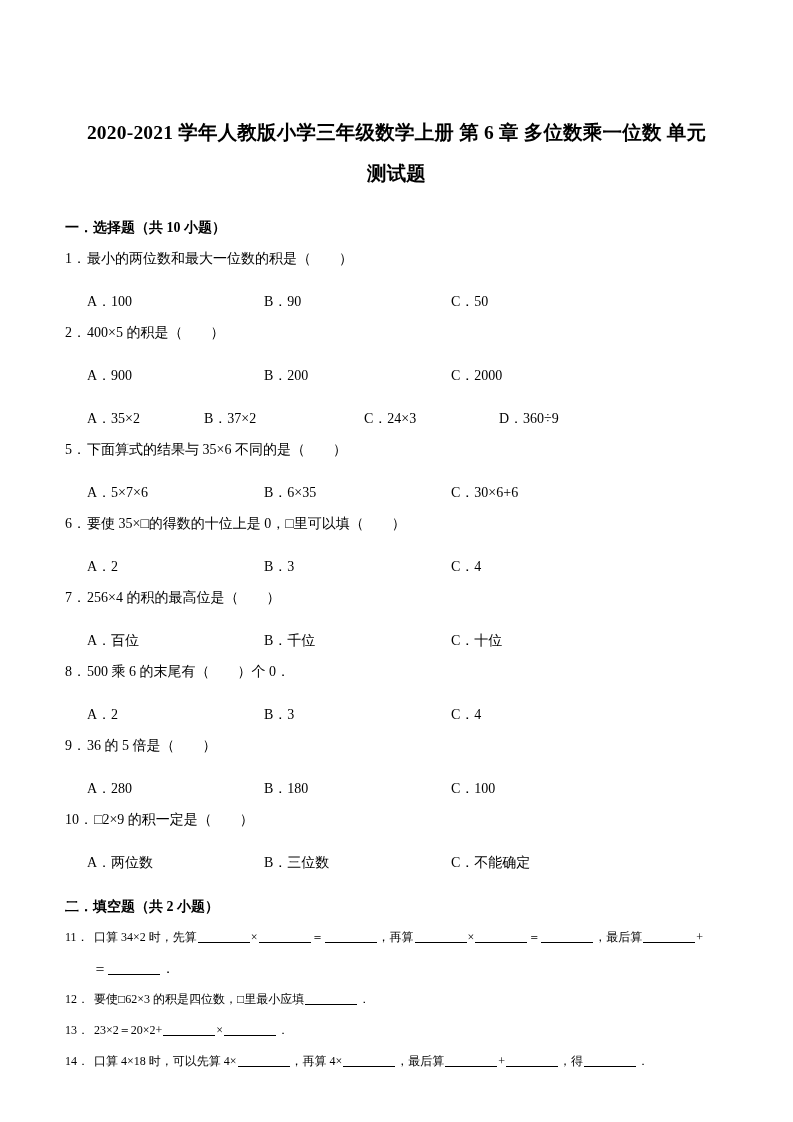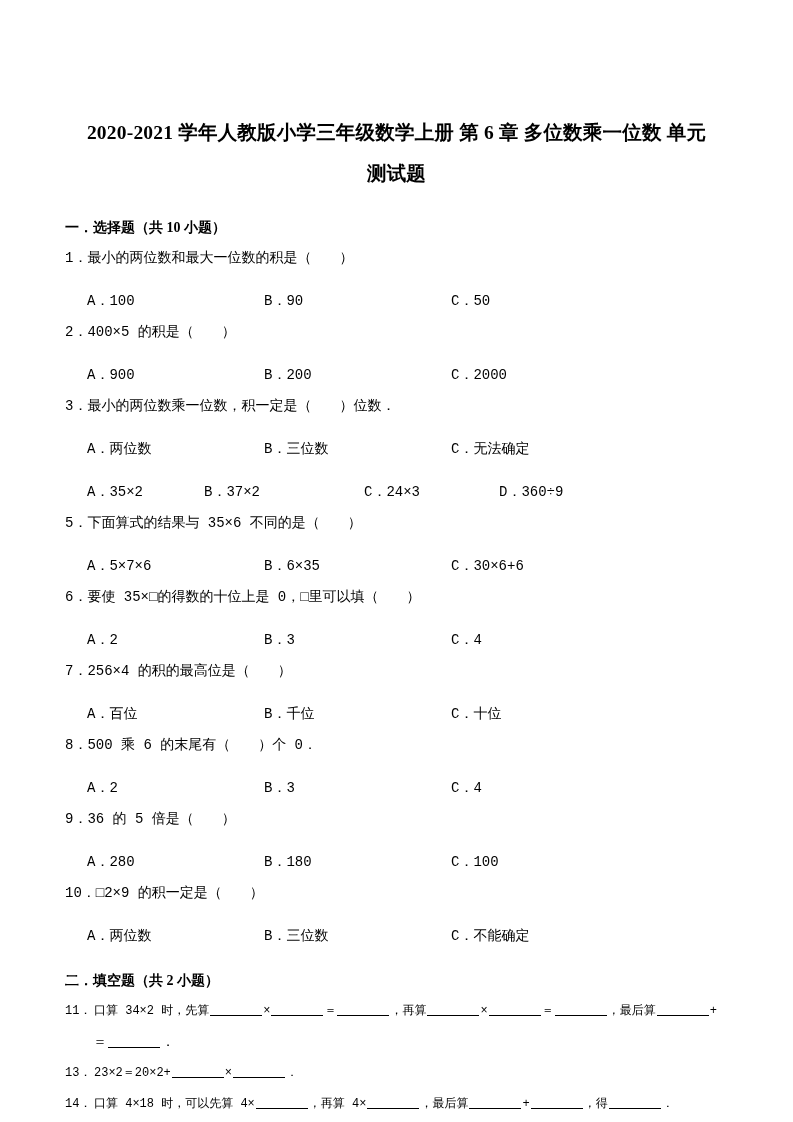--- a/index.html
+++ b/index.html
@@ -45,21 +45,20 @@
     margin-top: 18px;
     padding-left: 5px;
   }
   .section-heading.second {
     margin-top: 13px;
   }
 
   
   .q-block {
     margin: 0;
-    font-family: Liberation Mono, monospace;
   }
   .q-text {
     font-size: 14px;
     line-height: 31px;
     padding-left: 5px;
     white-space: nowrap;
   }
   .q-text .q-num {
     display: inline-block;
     min-width: 22px;
@@ -130,24 +129,20 @@
   <div class="q-block">
     <div class="q-text"><span class="q-num">1．</span><span>最小的两位数和最大一位数的积是（　　）</span></div>
     <div class="opt-row cols3"><span class="opt a">A．100</span><span class="opt b">B．90</span><span class="opt c">C．50</span></div>
   </div>
 
   <div class="q-block">
     <div class="q-text"><span class="q-num">2．</span><span>400×5 的积是（　　）</span></div>
     <div class="opt-row cols3"><span class="opt a">A．900</span><span class="opt b">B．200</span><span class="opt c">C．2000</span></div>
   </div>
 
-  <div class="q-block">
-    <div class="q-text"><span class="q-num">3．</span><span>最小的两位数乘一位数，积一定是（　　）位数．</span></div>
-    <div class="opt-row cols3"><span class="opt a">A．两位数</span><span class="opt b">B．三位数</span><span class="opt c">C．无法确定</span></div>
-  </div>
 
   <div class="q-block">
     <div class="opt-row cols4"><span class="opt a">A．35×2</span><span class="opt b">B．37×2</span><span class="opt c">C．24×3</span><span class="opt d">D．360÷9</span></div>
   </div>
 
   <div class="q-block">
     <div class="q-text"><span class="q-num">5．</span><span>下面算式的结果与 35×6 不同的是（　　）</span></div>
     <div class="opt-row cols3"><span class="opt a">A．5×7×6</span><span class="opt b">B．6×35</span><span class="opt c">C．30×6+6</span></div>
   </div>
 
@@ -176,20 +171,23 @@
     <div class="opt-row cols3"><span class="opt a">A．两位数</span><span class="opt b">B．三位数</span><span class="opt c">C．不能确定</span></div>
   </div>
 
   <div class="section-heading second">二．填空题（共 2 小题）</div>
 
   <div class="q-block">
     <div class="fb-text nowrapline"><span class="q-num">11．</span><span>口算 34×2 时，先算</span><span class="blank"></span><span>×</span><span class="blank"></span><span>＝</span><span class="blank"></span><span>，再算</span><span class="blank"></span><span>×</span><span class="blank"></span><span>＝</span><span class="blank"></span><span>，最后算</span><span class="blank"></span><span>+</span></div>
     <div class="fb-cont nowrapline"><span>＝</span><span class="blank"></span><span>．</span></div>
   </div>
 
+  <div class="q-block">
+    <div class="fb-text nowrapline"><span class="q-num">12．</span><span>要使□62×3 的积是四位数，□里最小应填</span><span class="blank"></span><span>．</span></div>
+  </div>
 
   <div class="q-block">
     <div class="fb-text nowrapline"><span class="q-num">13．</span><span>23×2＝20×2+</span><span class="blank"></span><span>×</span><span class="blank"></span><span>．</span></div>
   </div>
 
   <div class="q-block">
     <div class="fb-text nowrapline"><span class="q-num">14．</span><span>口算 4×18 时，可以先算 4×</span><span class="blank"></span><span>，再算 4×</span><span class="blank"></span><span>，最后算</span><span class="blank"></span><span>+</span><span class="blank"></span><span>，得</span><span class="blank"></span><span>．</span></div>
   </div>
 
 </div>

